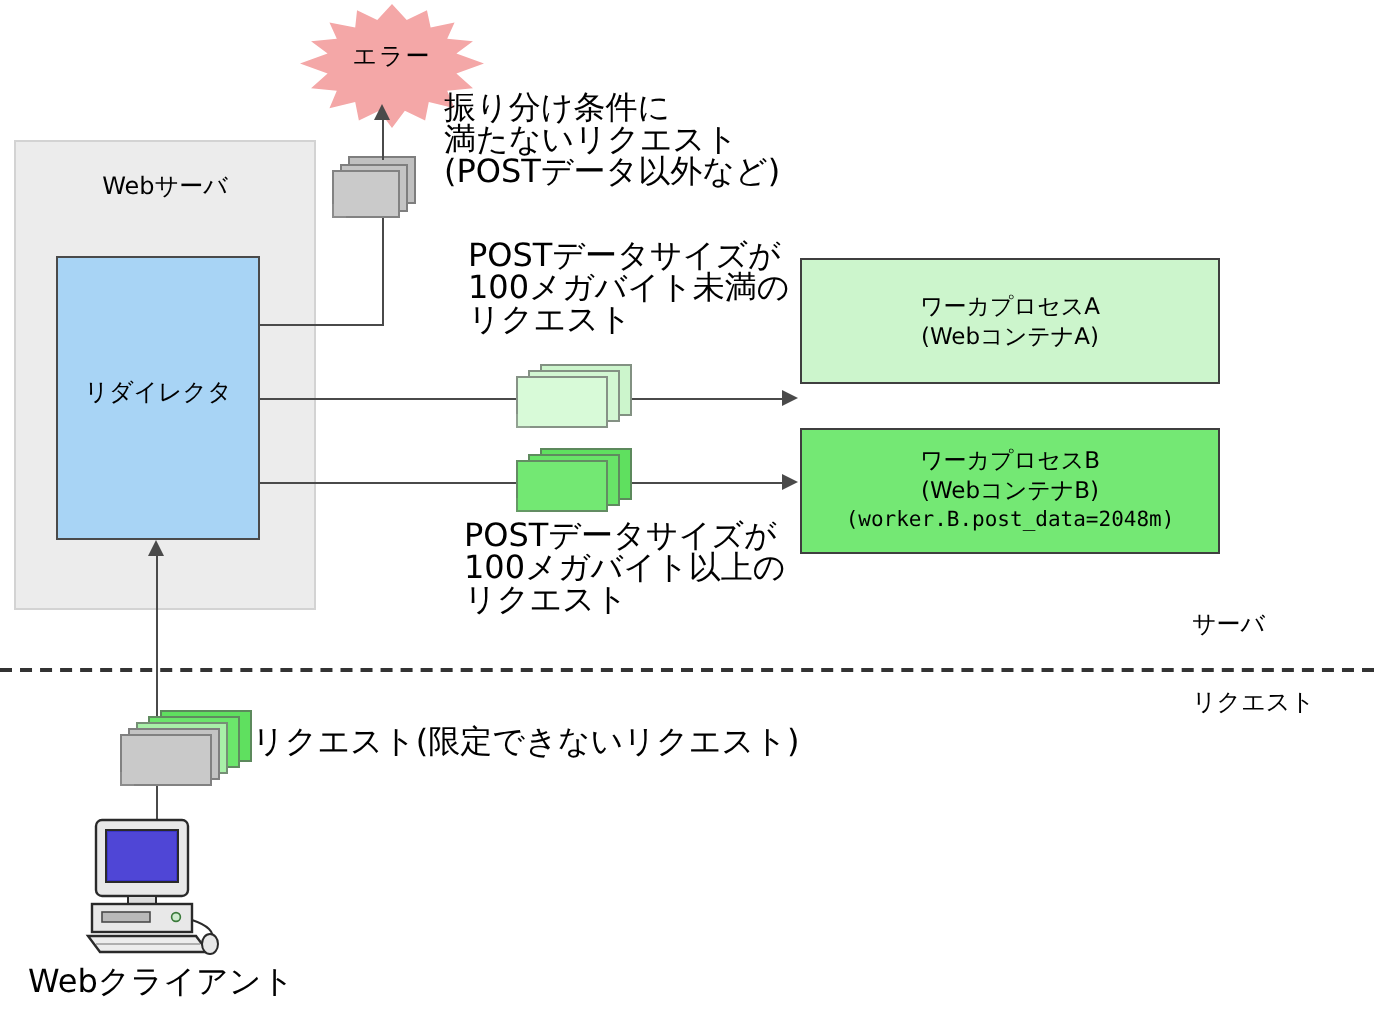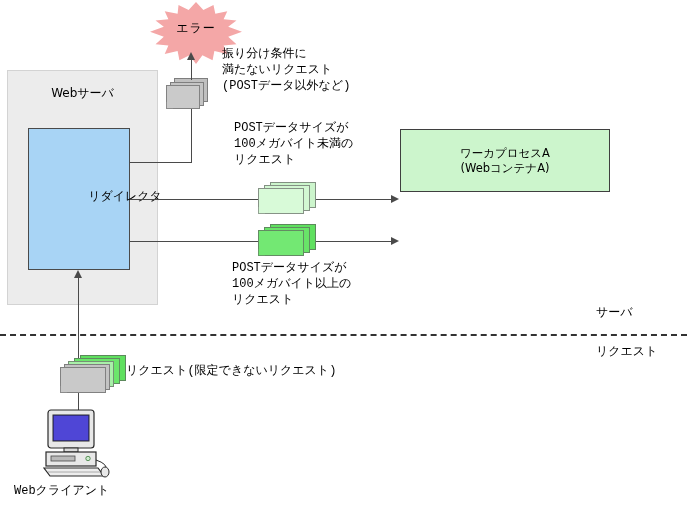--- a/index.html
+++ b/index.html
@@ -22,21 +22,21 @@
     font-size:12px;line-height:14px;
   }
 
   
   .redirector{
     left:28px;top:128px;width:102px;height:142px;
     background:#a8d4f5;border:1px solid #4a4a4a;box-sizing:border-box;
   }
   .redirector-label{
     left:28px;top:189px;width:102px;text-align:center;
-    font-size:12px;line-height:14px;margin-left:46px;
+    font-size:12px;line-height:14px;
   }
 
   
   .worker{
     border:1px solid #3f3f3f;box-sizing:border-box;
     display:flex;flex-direction:column;justify-content:center;align-items:center;
     font-size:11.5px;line-height:15px;text-align:center;
   }
   .worker-a{left:400px;top:129px;width:210px;height:63px;background:#ccf5cc;}
   .worker-b{left:400px;top:214px;width:210px;height:63px;background:#74e874;}
@@ -87,21 +87,21 @@
   
   .divider{
     left:0px;top:334px;width:687px;height:0;
     border-top:2px dashed #333333;
   }
   .side-label{font-size:12px;line-height:14px;}
 
   
   .pc{left:40px;top:408px;width:72px;height:70px;}
 
-  .caption{font-size:12px;line-height:16px;white-space:pre;font-family:Liberation Mono, monospace;}
+  .caption{font-size:16px;line-height:16px;white-space:pre;}
 </style>
 </head>
 <body>
 
 <div id="stage">
 
   <div class="abs server-area"></div>
   <div class="abs server-area-label">Webサーバ</div>
 
   <div class="abs redirector"></div>
@@ -149,20 +149,25 @@
 
   <div class="abs caption" style="left:232px;top:260px;">POSTデータサイズが
 100メガバイト以上の
 リクエスト</div>
 
   <div class="abs worker worker-a">
     <span class="ln">ワーカプロセスA</span>
     <span class="ln">(WebコンテナA)</span>
   </div>
 
+  <div class="abs worker worker-b">
+    <span class="ln">ワーカプロセスB</span>
+    <span class="ln">(WebコンテナB)</span>
+    <span class="ln mono">(worker.B.post_data=2048m)</span>
+  </div>
 
   <div class="abs side-label" style="left:596px;top:305px;">サーバ</div>
   <div class="abs divider"></div>
   <div class="abs side-label" style="left:596px;top:344px;">リクエスト</div>
 
   <div class="abs vline" style="left:78px;top:390px;height:26px;"></div>
   <div class="abs vline" style="left:78px;top:278px;height:80px;"></div>
   <div class="abs arrow-u" style="left:74px;top:270px;"></div>
 
   <div class="doc" style="left:60px;top:355px;width:68px;height:38px;">

